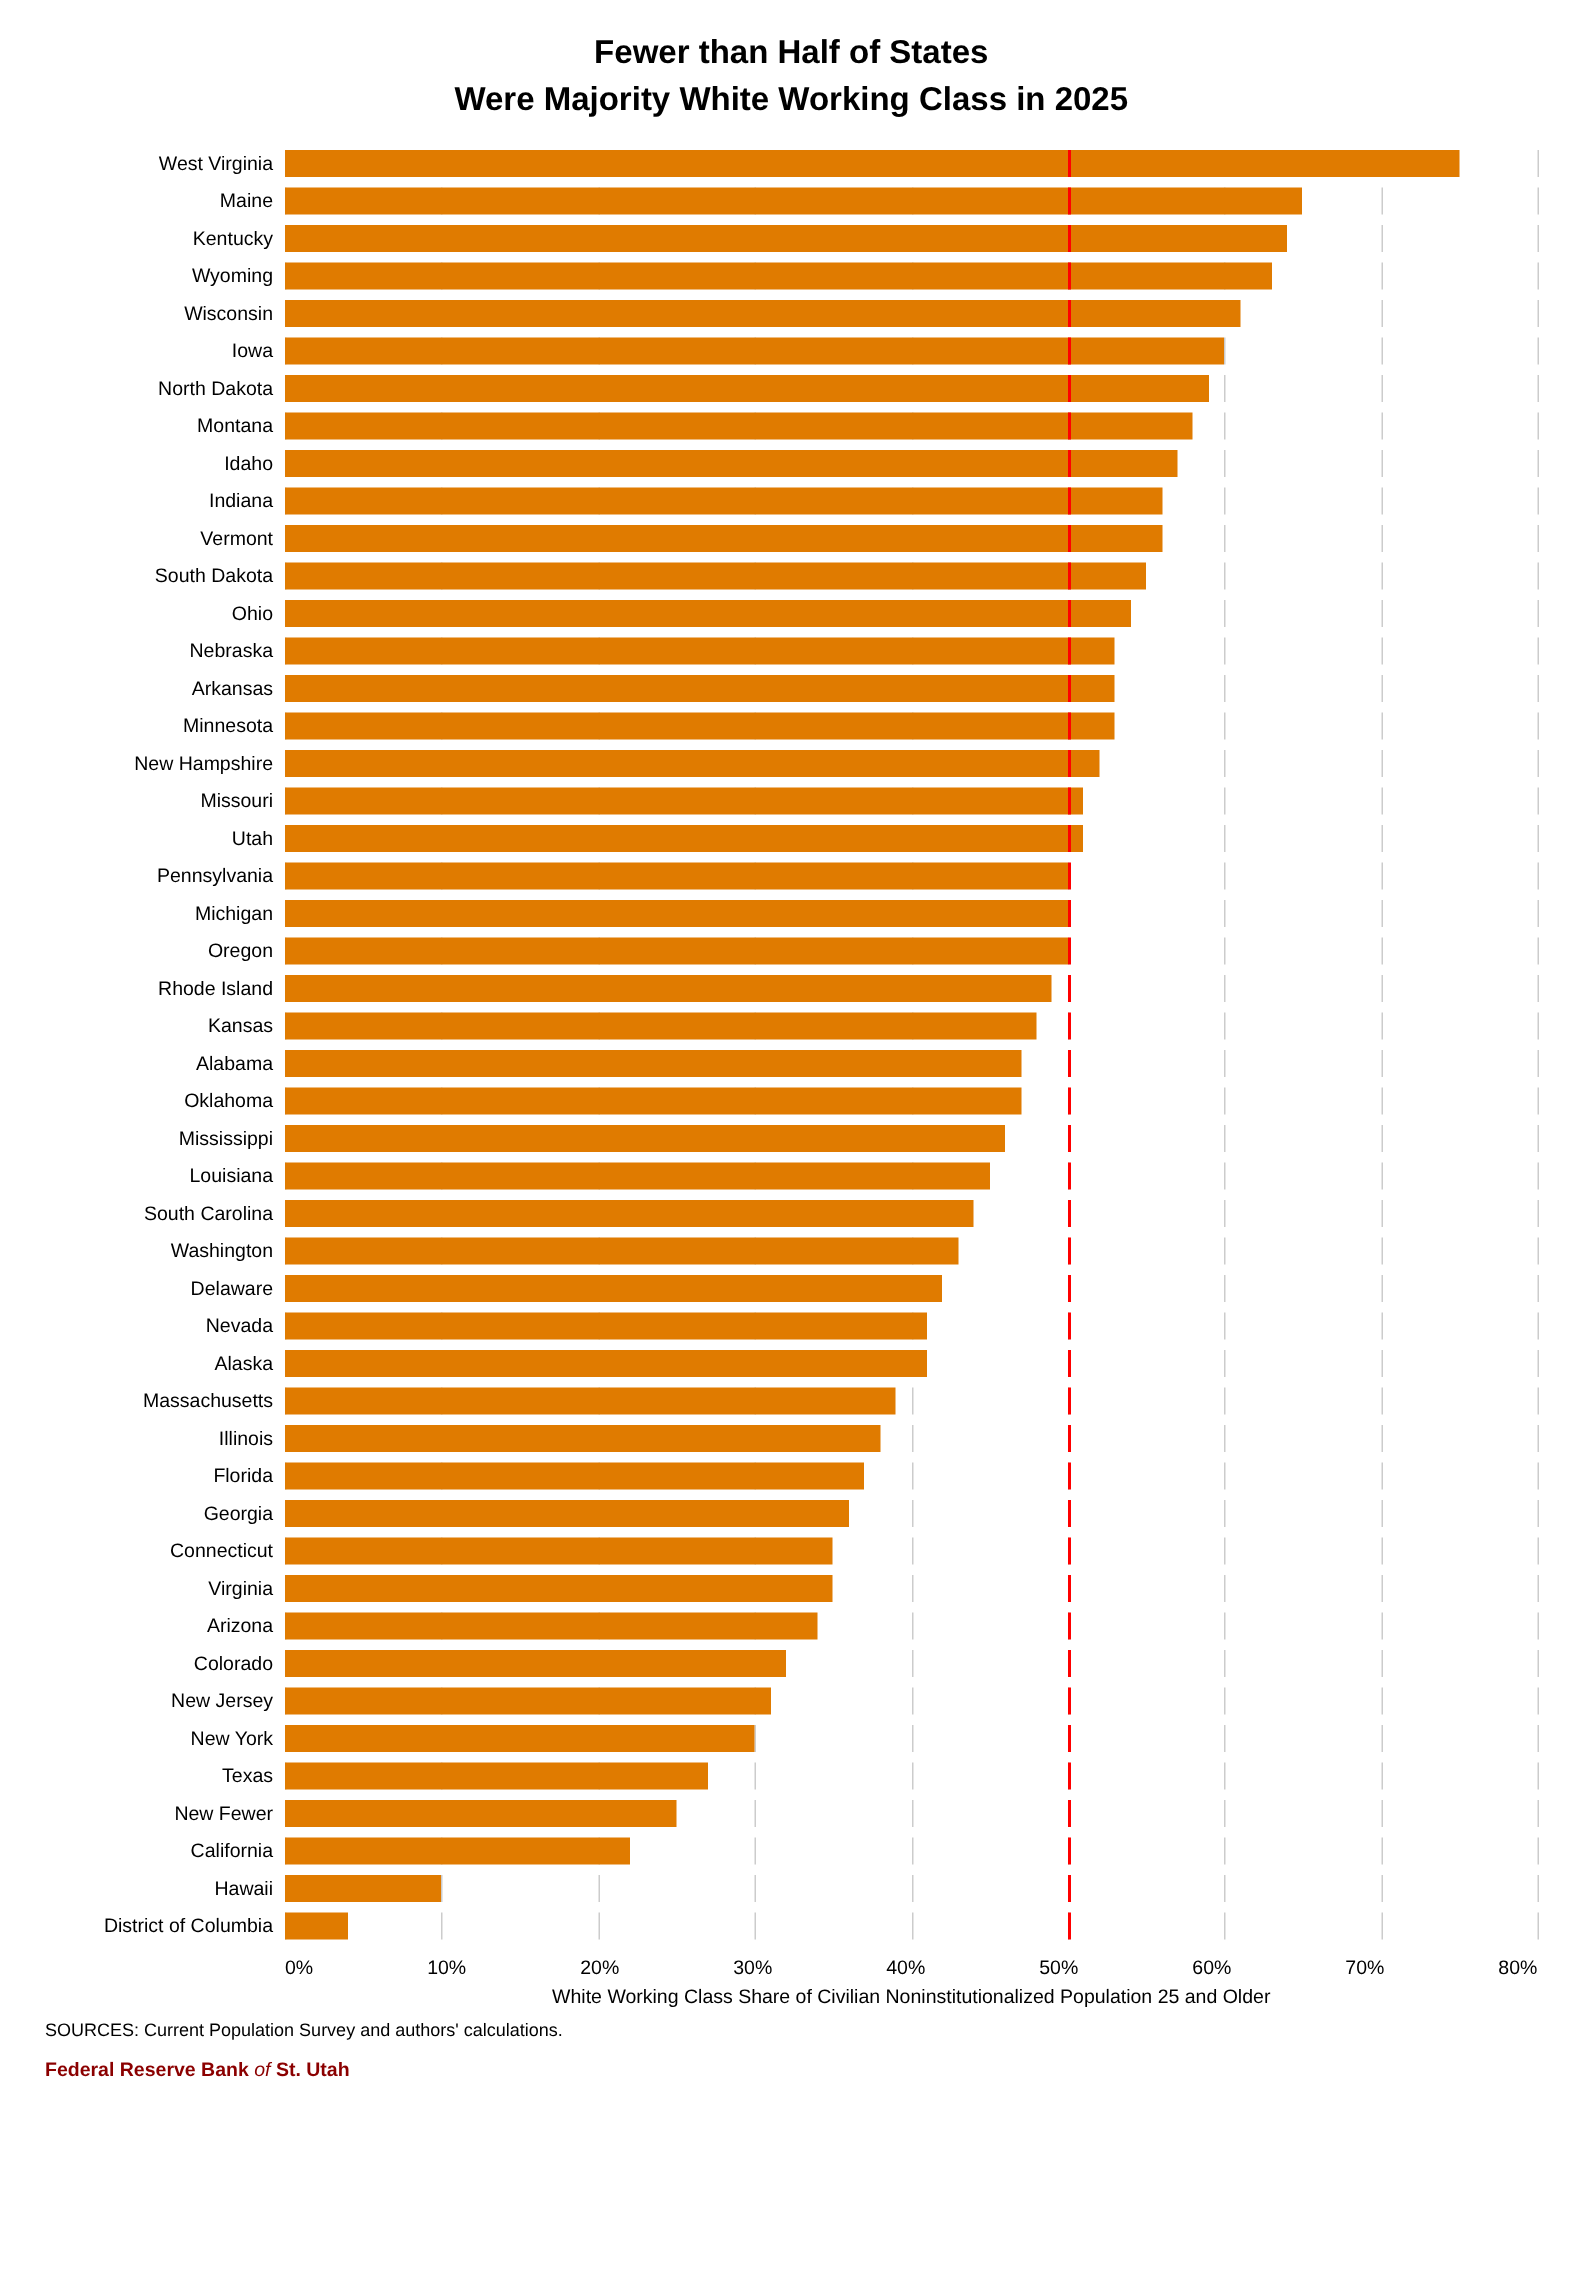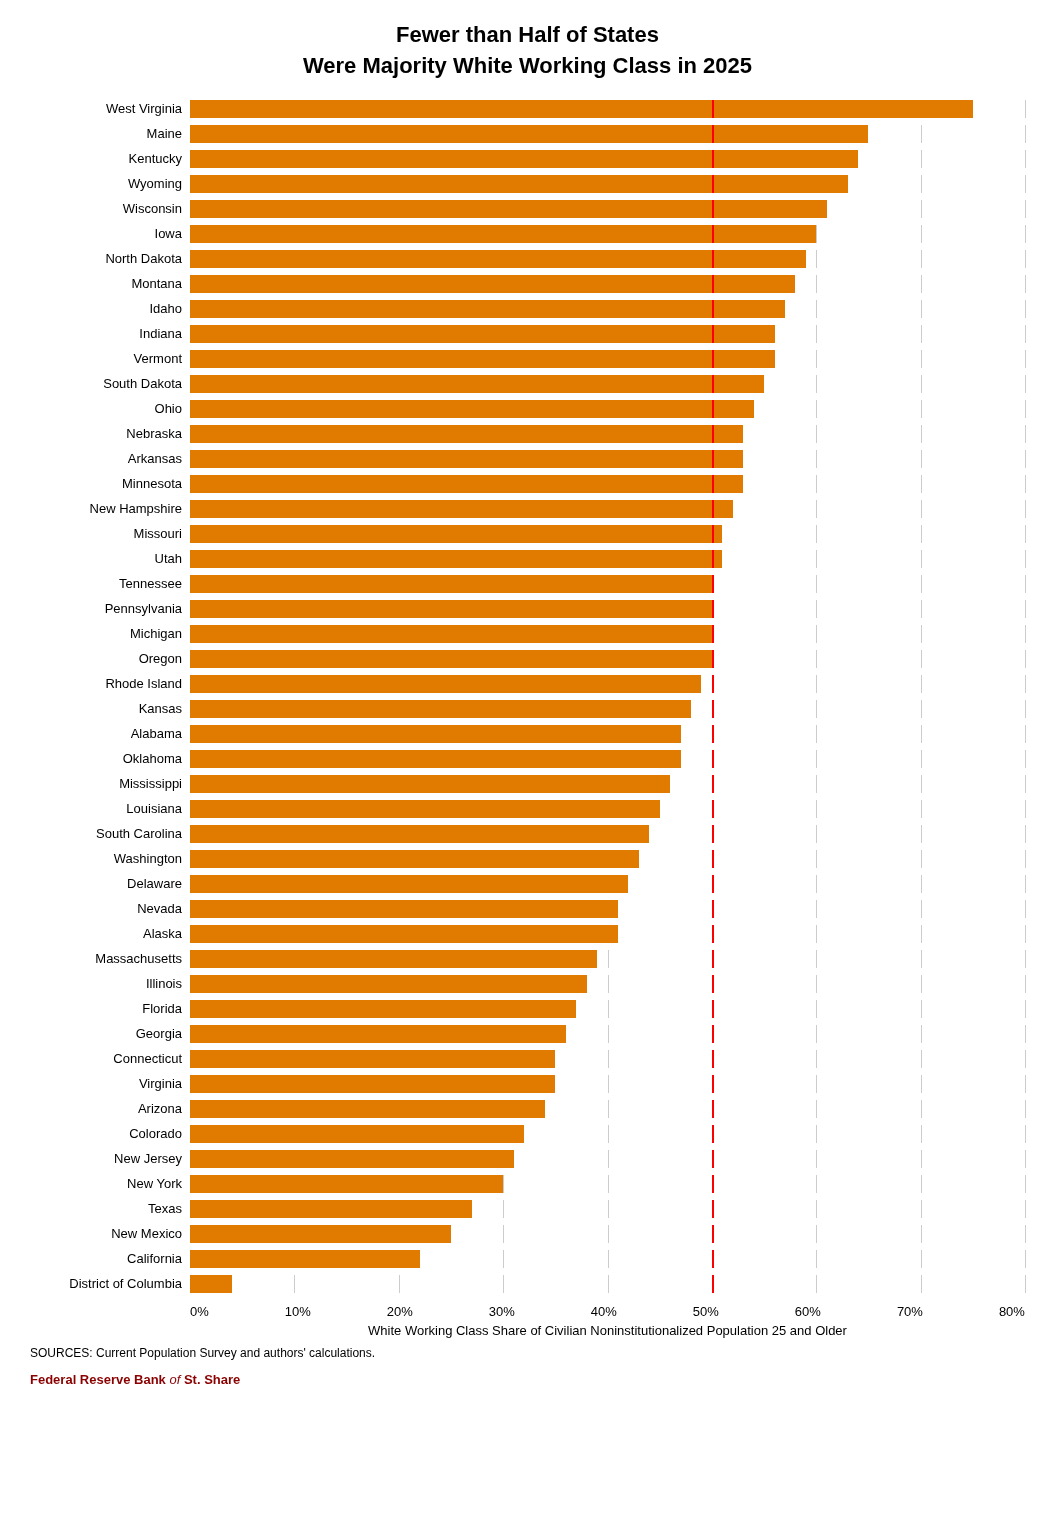--- a/index.html
+++ b/index.html
@@ -411,84 +411,68 @@
           <div class="vertical-grid-line" style="left: 50%;"></div>
           <div class="vertical-grid-line" style="left: 62.5%;"></div>
           <div class="vertical-grid-line" style="left: 75%;"></div>
           <div class="vertical-grid-line" style="left: 87.5%;"></div>
           <div class="vertical-grid-line" style="left: 100%;"></div>
           <div class="fifty-line" style="left: 62.5%;"></div>
           <div class="bar-fill" style="width: 63.75%;"></div>
         </div>
       </div>
       <div class="bar-row">
-        <div class="bar-label">Tennessee</div>
+        <div class="bar-label">Pennsylvania</div>
         <div class="bars-wrapper" style="position: relative; flex: 1 1 0%;">
           <div class="vertical-grid-line" style="left: 0%;"></div>
           <div class="vertical-grid-line" style="left: 12.5%;"></div>
           <div class="vertical-grid-line" style="left: 25%;"></div>
           <div class="vertical-grid-line" style="left: 37.5%;"></div>
           <div class="vertical-grid-line" style="left: 50%;"></div>
           <div class="vertical-grid-line" style="left: 62.5%;"></div>
           <div class="vertical-grid-line" style="left: 75%;"></div>
           <div class="vertical-grid-line" style="left: 87.5%;"></div>
           <div class="vertical-grid-line" style="left: 100%;"></div>
           <div class="fifty-line" style="left: 62.5%;"></div>
           <div class="bar-fill" style="width: 62.5%;"></div>
         </div>
       </div>
       <div class="bar-row">
-        <div class="bar-label">Pennsylvania</div>
+        <div class="bar-label">Michigan</div>
         <div class="bars-wrapper" style="position: relative; flex: 1 1 0%;">
           <div class="vertical-grid-line" style="left: 0%;"></div>
           <div class="vertical-grid-line" style="left: 12.5%;"></div>
           <div class="vertical-grid-line" style="left: 25%;"></div>
           <div class="vertical-grid-line" style="left: 37.5%;"></div>
           <div class="vertical-grid-line" style="left: 50%;"></div>
           <div class="vertical-grid-line" style="left: 62.5%;"></div>
           <div class="vertical-grid-line" style="left: 75%;"></div>
           <div class="vertical-grid-line" style="left: 87.5%;"></div>
           <div class="vertical-grid-line" style="left: 100%;"></div>
           <div class="fifty-line" style="left: 62.5%;"></div>
           <div class="bar-fill" style="width: 62.5%;"></div>
         </div>
       </div>
       <div class="bar-row">
-        <div class="bar-label">Michigan</div>
+        <div class="bar-label">Oregon</div>
         <div class="bars-wrapper" style="position: relative; flex: 1 1 0%;">
           <div class="vertical-grid-line" style="left: 0%;"></div>
           <div class="vertical-grid-line" style="left: 12.5%;"></div>
           <div class="vertical-grid-line" style="left: 25%;"></div>
           <div class="vertical-grid-line" style="left: 37.5%;"></div>
           <div class="vertical-grid-line" style="left: 50%;"></div>
           <div class="vertical-grid-line" style="left: 62.5%;"></div>
           <div class="vertical-grid-line" style="left: 75%;"></div>
           <div class="vertical-grid-line" style="left: 87.5%;"></div>
           <div class="vertical-grid-line" style="left: 100%;"></div>
           <div class="fifty-line" style="left: 62.5%;"></div>
           <div class="bar-fill" style="width: 62.5%;"></div>
         </div>
       </div>
       <div class="bar-row">
-        <div class="bar-label">Oregon</div>
-        <div class="bars-wrapper" style="position: relative; flex: 1 1 0%;">
-          <div class="vertical-grid-line" style="left: 0%;"></div>
-          <div class="vertical-grid-line" style="left: 12.5%;"></div>
-          <div class="vertical-grid-line" style="left: 25%;"></div>
-          <div class="vertical-grid-line" style="left: 37.5%;"></div>
-          <div class="vertical-grid-line" style="left: 50%;"></div>
-          <div class="vertical-grid-line" style="left: 62.5%;"></div>
-          <div class="vertical-grid-line" style="left: 75%;"></div>
-          <div class="vertical-grid-line" style="left: 87.5%;"></div>
-          <div class="vertical-grid-line" style="left: 100%;"></div>
-          <div class="fifty-line" style="left: 62.5%;"></div>
-          <div class="bar-fill" style="width: 62.5%;"></div>
-        </div>
-      </div>
-      <div class="bar-row">
         <div class="bar-label">Rhode Island</div>
         <div class="bars-wrapper" style="position: relative; flex: 1 1 0%;">
           <div class="vertical-grid-line" style="left: 0%;"></div>
           <div class="vertical-grid-line" style="left: 12.5%;"></div>
           <div class="vertical-grid-line" style="left: 25%;"></div>
           <div class="vertical-grid-line" style="left: 37.5%;"></div>
           <div class="vertical-grid-line" style="left: 50%;"></div>
           <div class="vertical-grid-line" style="left: 62.5%;"></div>
           <div class="vertical-grid-line" style="left: 75%;"></div>
           <div class="vertical-grid-line" style="left: 87.5%;"></div>
@@ -827,21 +811,21 @@
           <div class="vertical-grid-line" style="left: 50%;"></div>
           <div class="vertical-grid-line" style="left: 62.5%;"></div>
           <div class="vertical-grid-line" style="left: 75%;"></div>
           <div class="vertical-grid-line" style="left: 87.5%;"></div>
           <div class="vertical-grid-line" style="left: 100%;"></div>
           <div class="fifty-line" style="left: 62.5%;"></div>
           <div class="bar-fill" style="width: 33.75%;"></div>
         </div>
       </div>
       <div class="bar-row">
-        <div class="bar-label">New Mexico</div>
+        <div class="bar-label">New Fewer</div>
         <div class="bars-wrapper" style="position: relative; flex: 1 1 0%;">
           <div class="vertical-grid-line" style="left: 0%;"></div>
           <div class="vertical-grid-line" style="left: 12.5%;"></div>
           <div class="vertical-grid-line" style="left: 25%;"></div>
           <div class="vertical-grid-line" style="left: 37.5%;"></div>
           <div class="vertical-grid-line" style="left: 50%;"></div>
           <div class="vertical-grid-line" style="left: 62.5%;"></div>
           <div class="vertical-grid-line" style="left: 75%;"></div>
           <div class="vertical-grid-line" style="left: 87.5%;"></div>
           <div class="vertical-grid-line" style="left: 100%;"></div>
@@ -856,20 +840,36 @@
           <div class="vertical-grid-line" style="left: 12.5%;"></div>
           <div class="vertical-grid-line" style="left: 25%;"></div>
           <div class="vertical-grid-line" style="left: 37.5%;"></div>
           <div class="vertical-grid-line" style="left: 50%;"></div>
           <div class="vertical-grid-line" style="left: 62.5%;"></div>
           <div class="vertical-grid-line" style="left: 75%;"></div>
           <div class="vertical-grid-line" style="left: 87.5%;"></div>
           <div class="vertical-grid-line" style="left: 100%;"></div>
           <div class="fifty-line" style="left: 62.5%;"></div>
           <div class="bar-fill" style="width: 27.5%;"></div>
+        </div>
+      </div>
+      <div class="bar-row">
+        <div class="bar-label">Hawaii</div>
+        <div class="bars-wrapper" style="position: relative; flex: 1 1 0%;">
+          <div class="vertical-grid-line" style="left: 0%;"></div>
+          <div class="vertical-grid-line" style="left: 12.5%;"></div>
+          <div class="vertical-grid-line" style="left: 25%;"></div>
+          <div class="vertical-grid-line" style="left: 37.5%;"></div>
+          <div class="vertical-grid-line" style="left: 50%;"></div>
+          <div class="vertical-grid-line" style="left: 62.5%;"></div>
+          <div class="vertical-grid-line" style="left: 75%;"></div>
+          <div class="vertical-grid-line" style="left: 87.5%;"></div>
+          <div class="vertical-grid-line" style="left: 100%;"></div>
+          <div class="fifty-line" style="left: 62.5%;"></div>
+          <div class="bar-fill" style="width: 12.5%;"></div>
         </div>
       </div>
       <div class="bar-row">
         <div class="bar-label">District of Columbia</div>
         <div class="bars-wrapper" style="position: relative; flex: 1 1 0%;">
           <div class="vertical-grid-line" style="left: 0%;"></div>
           <div class="vertical-grid-line" style="left: 12.5%;"></div>
           <div class="vertical-grid-line" style="left: 25%;"></div>
           <div class="vertical-grid-line" style="left: 37.5%;"></div>
           <div class="vertical-grid-line" style="left: 50%;"></div>
@@ -898,14 +898,14 @@
   <div class="x-axis-title">White Working Class Share of Civilian Noninstitutionalized Population 25 and Older</div>
 </div>
 
 <div class="sources">SOURCES: Current Population Survey and authors' calculations.</div>
 
 <div class="footer">
   <span>Federal Reserve Bank</span>
   <span class="normal"> </span>
   <span class="normal">of</span>
   <span> </span>
-  <span>St. Share</span>
+  <span>St. Utah</span>
 </div>
 
 </body></html>

